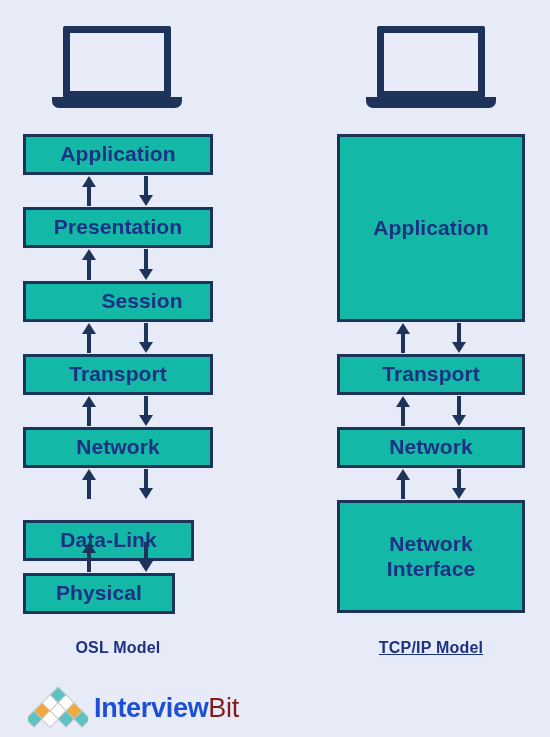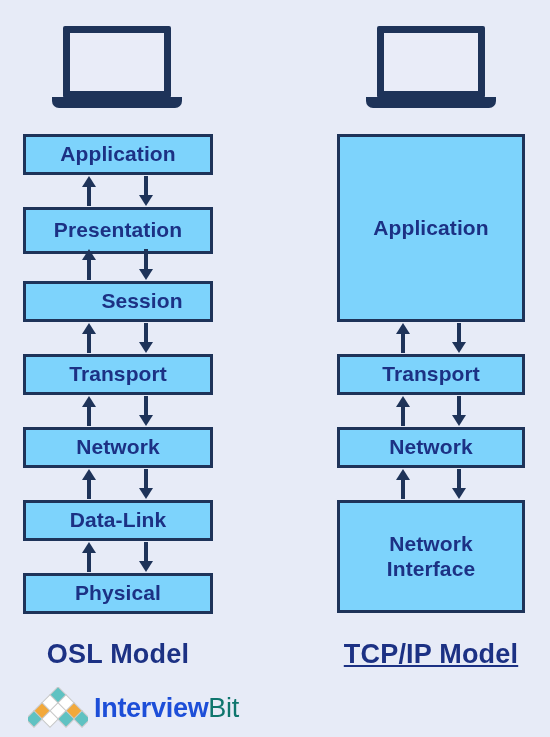--- a/index.html
+++ b/index.html
@@ -46,21 +46,21 @@
     height: 11px;
     background: #1e3359;
     border-radius: 0 0 7px 7px;
   }
 
   
   .layer-box {
     position: absolute;
     box-sizing: border-box;
     border: 3px solid #1e3359;
-    background: #7dd3fc;
+    background: #14b8a6;
     color: #1c3184;
     display: flex;
     align-items: center;
     justify-content: center;
     text-align: center;
     font-size: 21px;
     font-weight: 600;
     letter-spacing: 0.1px;
     line-height: 1.18;
     white-space: pre-line;
@@ -100,21 +100,21 @@
   .arrow.down .shaft {
     top: 0;
     bottom: 9px;
   }
 
   
   .model-caption {
     position: absolute;
     text-align: center;
     color: #1c3184;
-    font-size: 27px;
+    font-size: 16px;
     font-weight: 700;
     letter-spacing: 0.2px;
   }
 
   
   #brand-logo {
     position: absolute;
     left: 28px;
     top: 685px;
     width: 215px;
@@ -132,47 +132,47 @@
     font-size: 27px;
     line-height: 1;
     white-space: nowrap;
   }
   #brand-logo .wordmark .w-primary {
     color: #1d4ed8;
     font-weight: 700;
     letter-spacing: -0.3px;
   }
   #brand-logo .wordmark .w-secondary {
-    color: #0f766e;
+    color: #7f1d1d;
     font-weight: 400;
     letter-spacing: -0.3px;
   }
 </style>
 </head>
 <body>
 
 <div id="diagram-root">
 
   <div class="laptop" style="left:52px; top:26px; width:130px; height:82px;">
     <div class="screen"></div>
     <div class="base"></div>
   </div>
 
   <div class="laptop" style="left:366px; top:26px; width:130px; height:82px;">
     <div class="screen"></div>
     <div class="base"></div>
   </div>
 
   <div class="layer-box" style="left:23px; top:134px; width:190px; height:41px;">Application</div>
-  <div class="layer-box" style="left:23px; top:207px; width:190px; height:47px;">Presentation</div>
+  <div class="layer-box" style="left:23px; top:207px; width:190px; height:41px;">Presentation</div>
   <div class="layer-box" style="left:23px; top:281px; width:190px; height:41px;padding-left:48px;">Session</div>
   <div class="layer-box" style="left:23px; top:354px; width:190px; height:41px;">Transport</div>
   <div class="layer-box" style="left:23px; top:427px; width:190px; height:41px;">Network</div>
-  <div class="layer-box" style="left:23px; top:500px; width:190px; height:41px;">Data-Link</div>
-  <div class="layer-box" style="left:23px; top:573px; width:190px; height:41px;">Physical</div>
+  <div class="layer-box" style="left:23px; top:520px; width:171px; height:41px;">Data-Link</div>
+  <div class="layer-box" style="left:23px; top:573px; width:152px; height:41px;">Physical</div>
 
   <div class="arrow up" style="left:82px; top:176px; height:30px;">
     <div class="head"></div>
       <div class="shaft"></div>
   </div>
   <div class="arrow down" style="left:139px; top:176px; height:30px;">
     <div class="shaft"></div>
       <div class="head"></div>
   </div>
 

